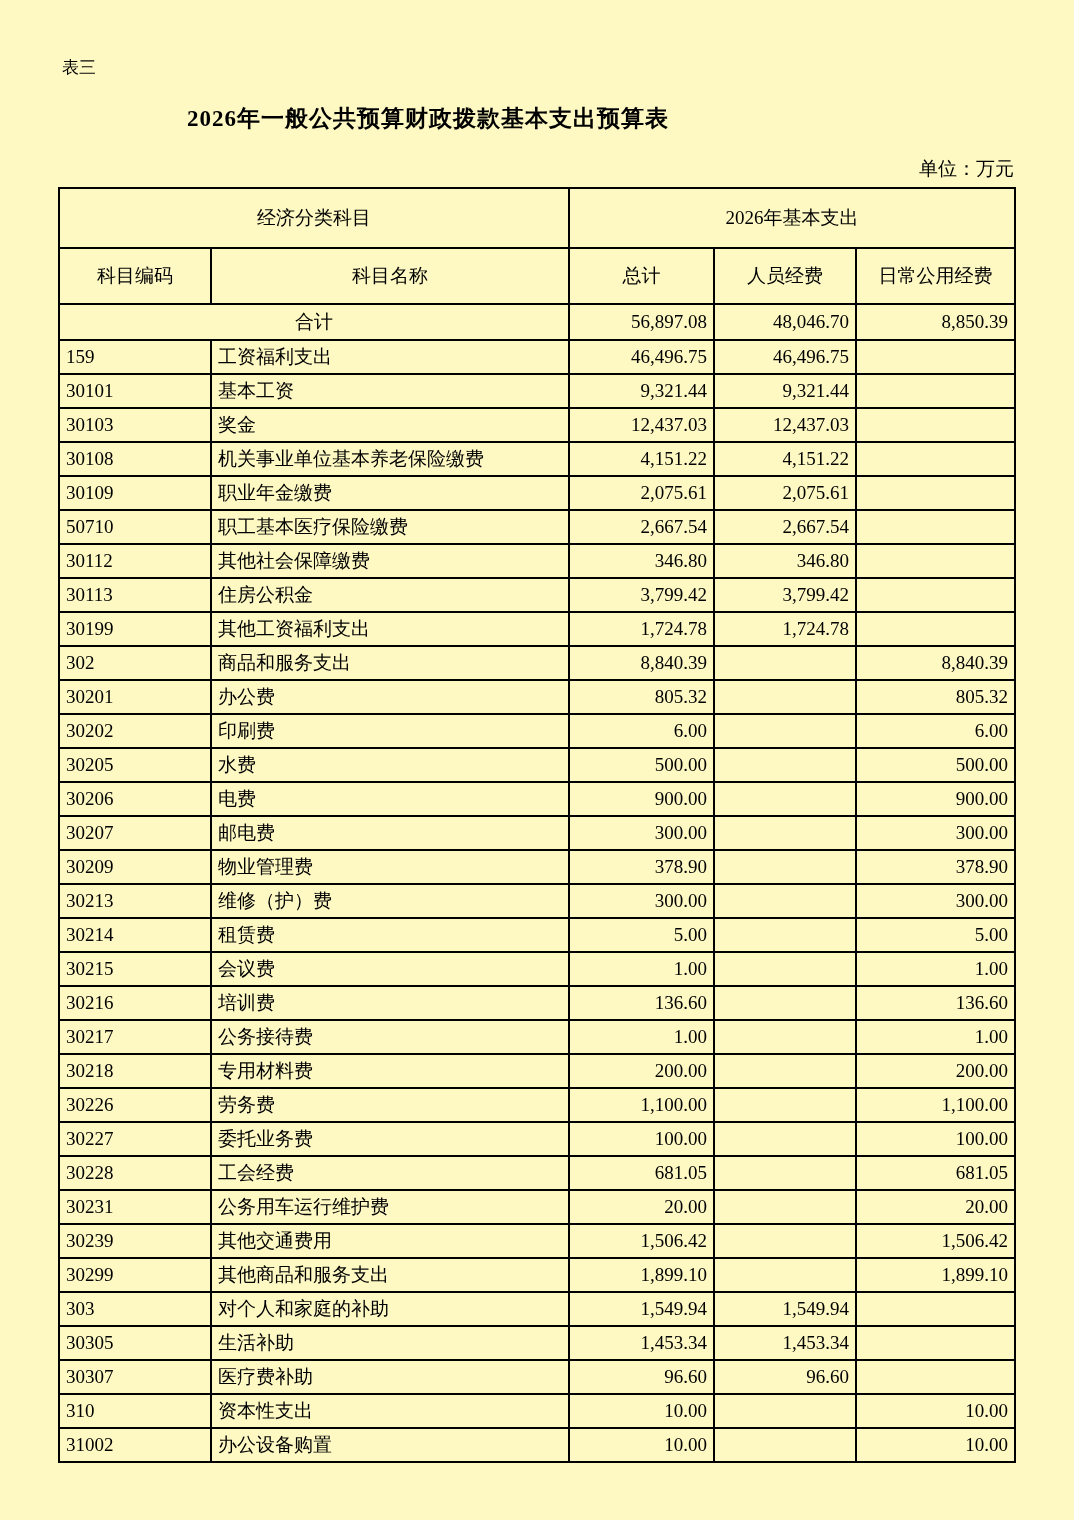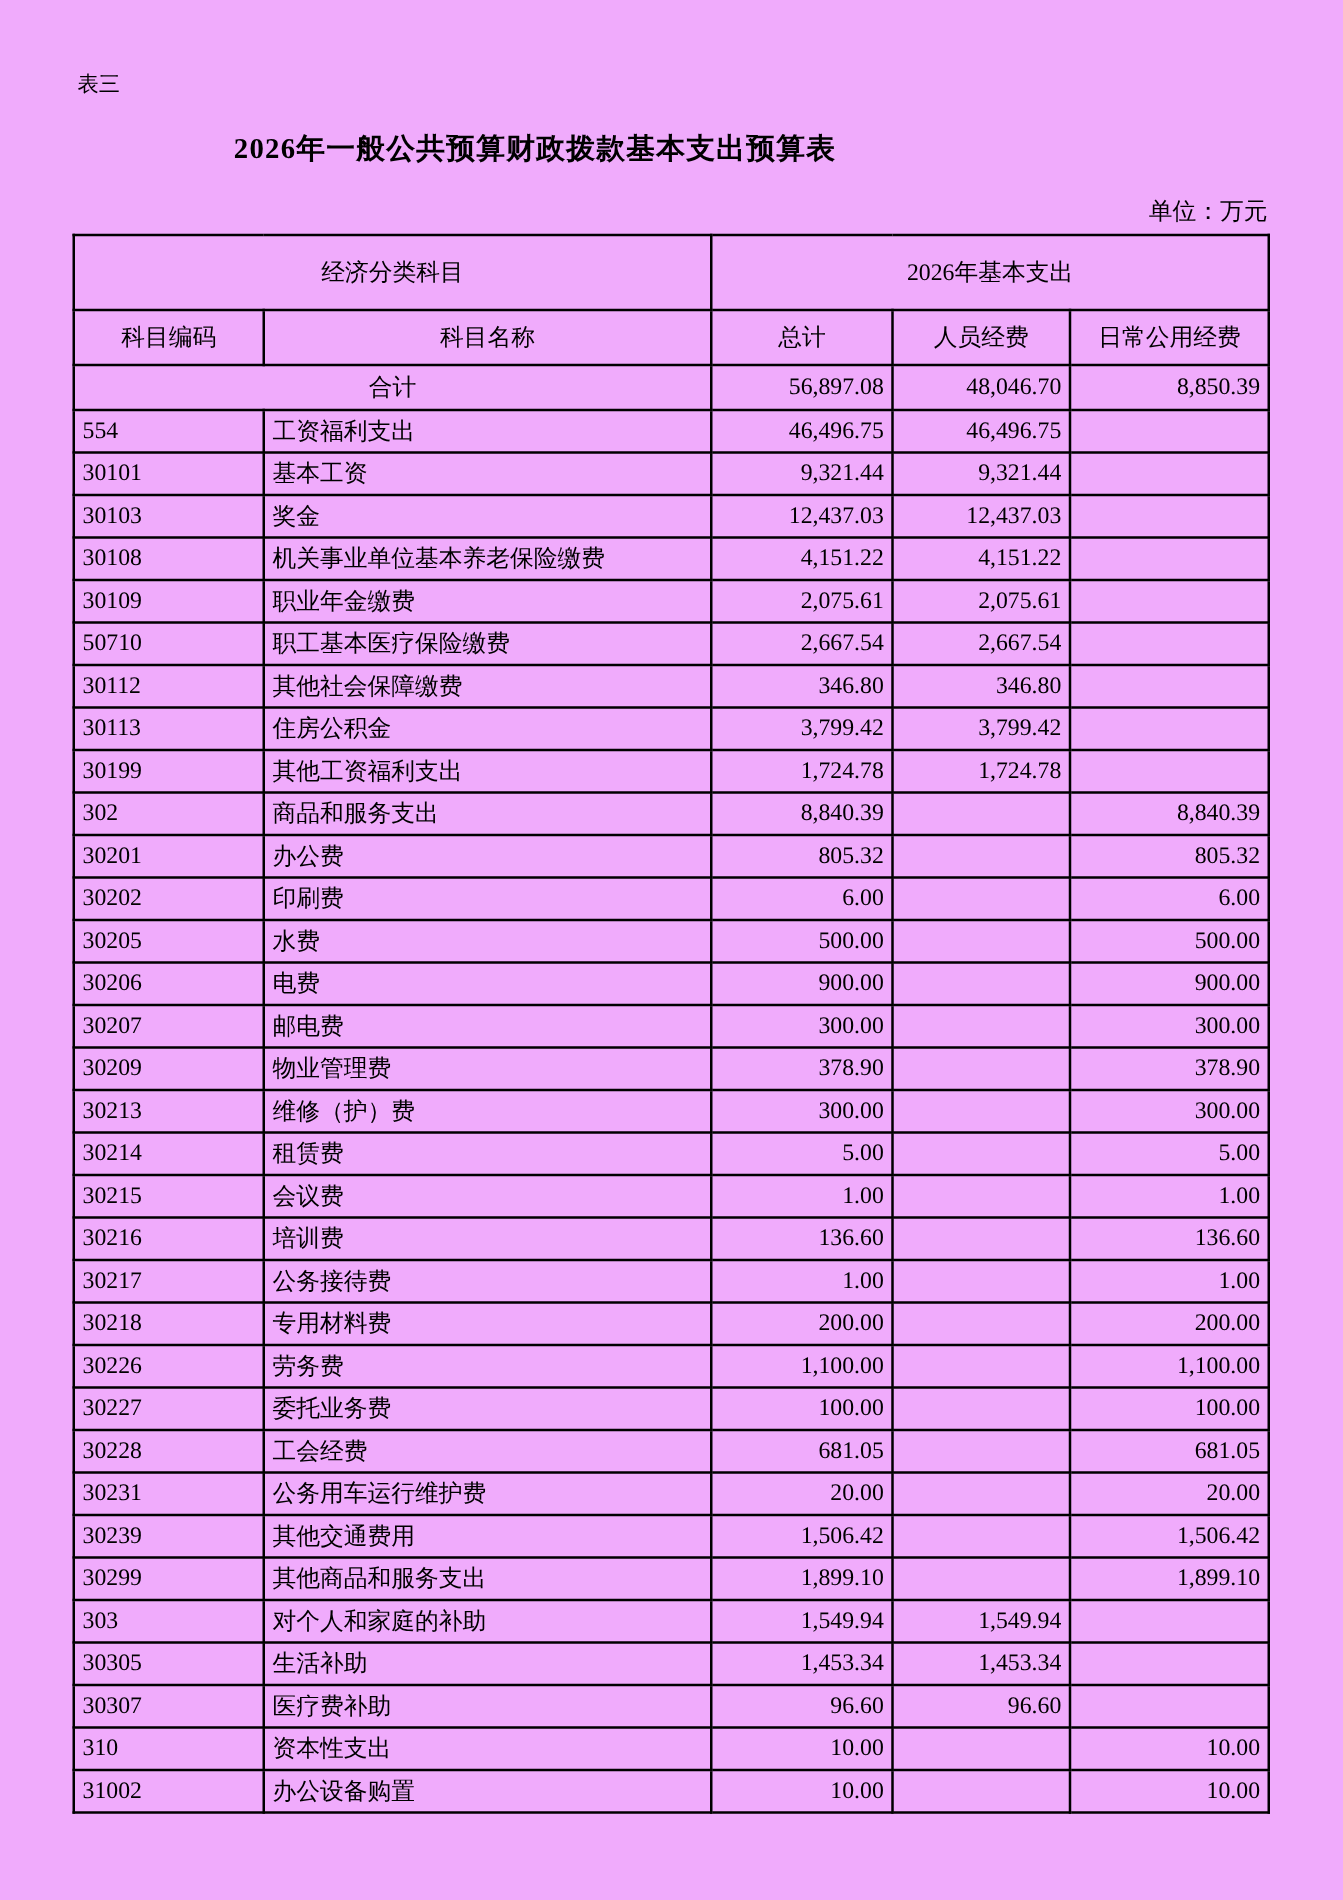--- a/index.html
+++ b/index.html
@@ -9,21 +9,21 @@
     width: 1074px;
     height: 1520px;
     overflow: hidden;
     font-family: "Liberation Serif", "DejaVu Serif", serif;
     color: #000000;
   }
   .sheet {
     position: relative;
     width: 1074px;
     height: 1520px;
-    background: #f0abfc;
+    background: #fef9c3;
   }
   .page-tag {
     position: absolute;
     left: 62px;
     top: 56px;
     font-size: 17px;
   }
   .page-title {
     position: absolute;
     left: 0;
@@ -58,21 +58,21 @@
   table.budget th, table.budget td {
     border: 2px solid #000000;
     padding: 0 6px;
     font-size: 19px;
     font-weight: normal;
     overflow: hidden;
     white-space: nowrap;
     vertical-align: middle;
   }
   tr.hdr1 { height: 60px; }
-  tr.hdr2 { height: 44px; border-radius: 10px; }
+  tr.hdr2 { height: 56px; border-radius: 10px; }
   tr.total-row { height: 36px; }
   tr.data-row { height: 34px; }
   .center { text-align: center; margin-top: 32px; }
   .num { text-align: right; padding-right: 6px; }
   .bold { font-weight: bold; }
   td.code-l1 { padding-left: 3px; }
   td.code-l2 { padding-left: 28px; }
   td.name-l1 { padding-left: 4px; }
   td.name-l2 { padding-left: 30px; }
 </style>
@@ -109,21 +109,21 @@
       </tr>
     </thead>
     <tbody>
       <tr class="total-row bold">
         <td colspan="2" class="center">合计</td>
         <td class="num">56,897.08</td>
         <td class="num">48,046.70</td>
         <td class="num">8,850.39</td>
       </tr>
     <tr class="data-row">
-          <td class="code-l1">554</td>
+          <td class="code-l1">159</td>
           <td class="name-l1">工资福利支出</td>
           <td class="num">46,496.75</td>
           <td class="num">46,496.75</td>
           <td class="num"></td>
         </tr>
         <tr class="data-row">
           <td class="code-l2">30101</td>
           <td class="name-l2">基本工资</td>
           <td class="num">9,321.44</td>
           <td class="num">9,321.44</td>

